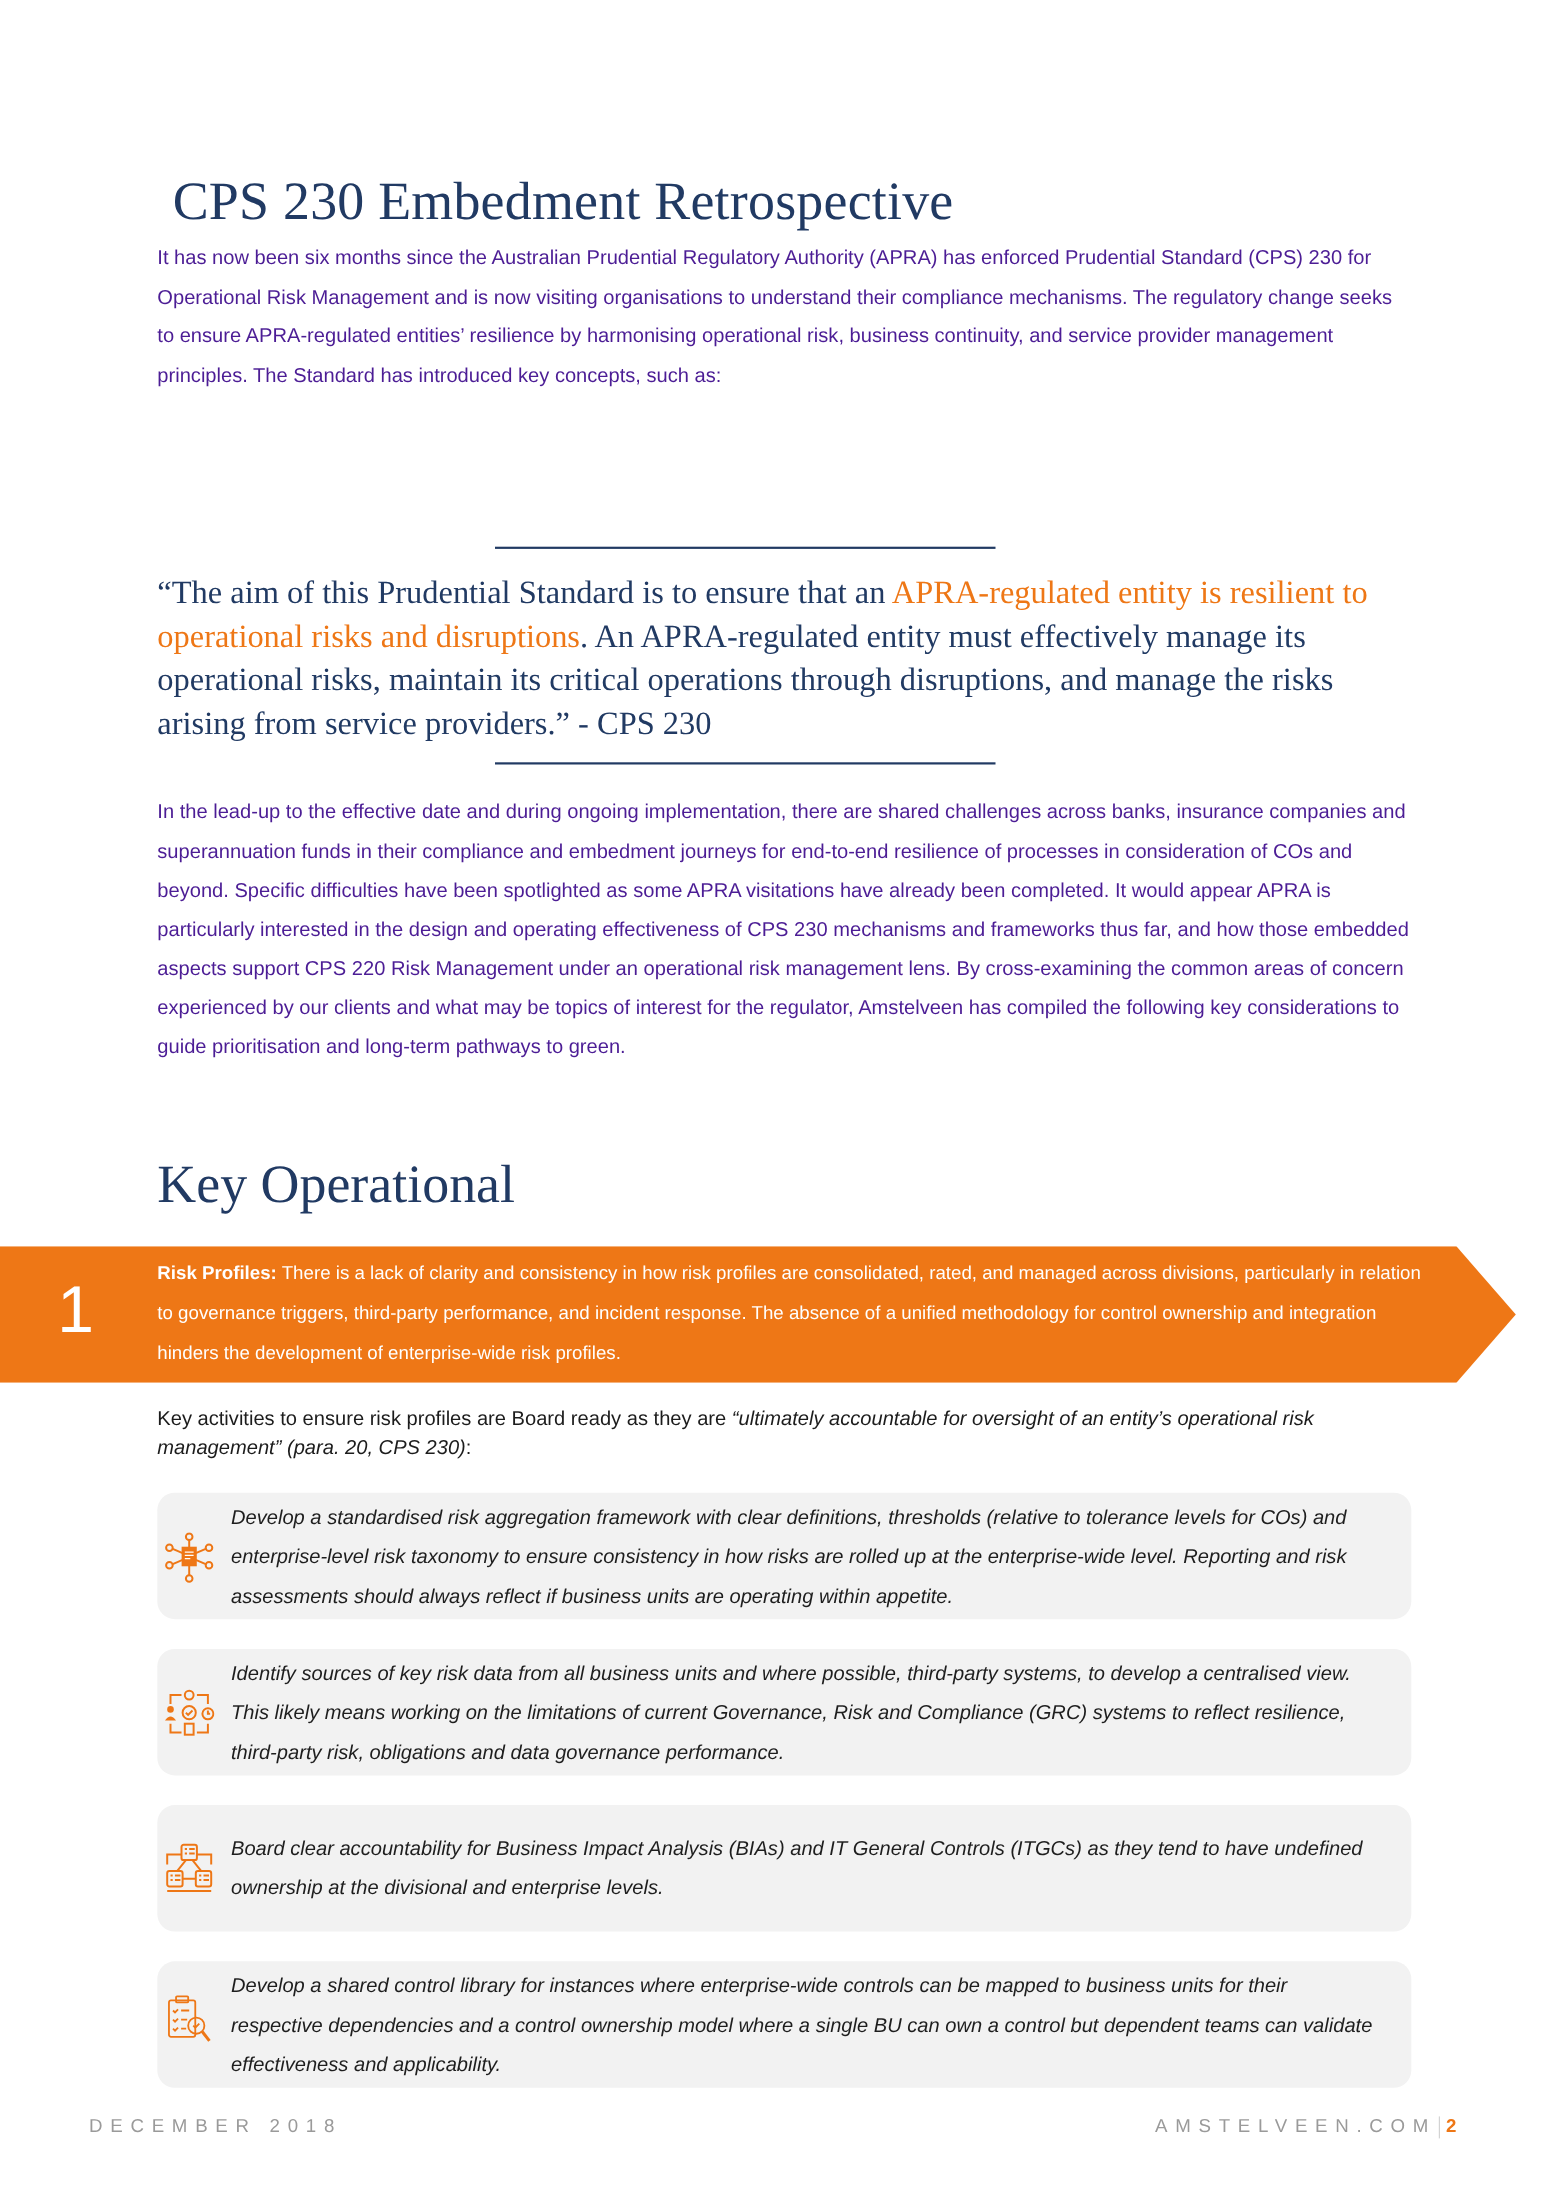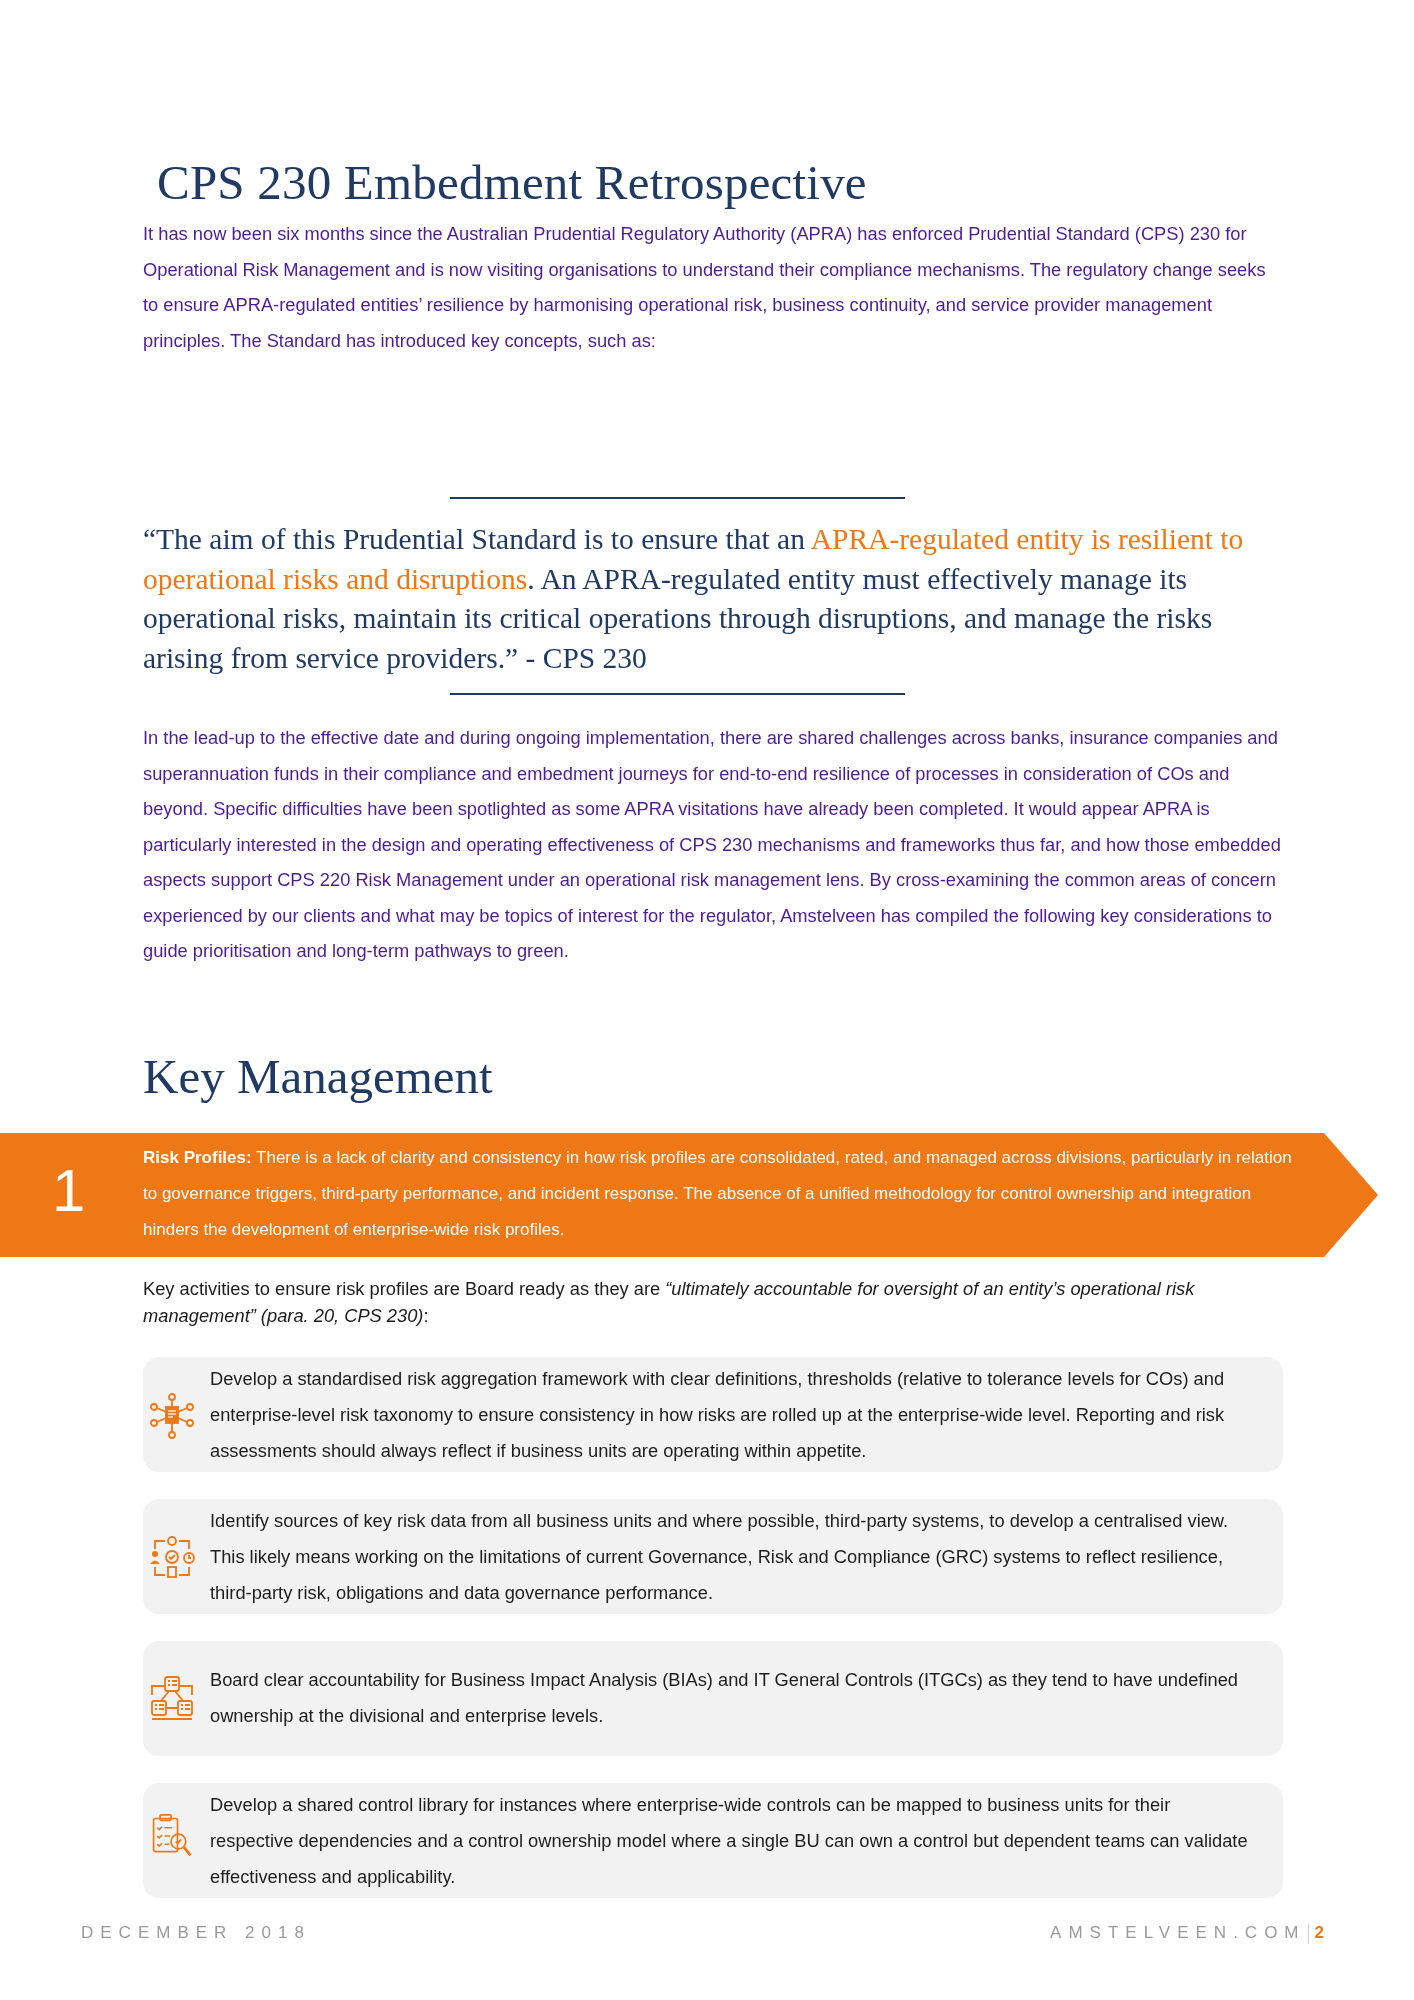--- a/index.html
+++ b/index.html
@@ -22,21 +22,21 @@
   .banner { position: absolute; left: 0; top: 1133px; width: 1380px; height: 124px; }
   .banner svg { position: absolute; left: 0; top: 0; }
   .banner-num { position: absolute; left: 52px; top: 28px; font-size: 60px; color: #ffffff; font-weight: 300; line-height: 1; }
   .banner-text { position: absolute; left: 143px; top: 7px; width: 1150px; margin: 0; color: #ffffff;
                  font-size: 17px; line-height: 36px; }
   .banner-text b { font-weight: 700; }
   .lead { position: absolute; left: 143px; top: 1275px; width: 1140px; margin: 0; font-size: 18.3px; line-height: 27px; }
   .lead i { font-style: italic; }
   .card { position: absolute; left: 143px; width: 1140px; background: #f2f2f2; border-radius: 16px; }
   .card .icon { position: absolute; left: 6px; width: 46px; height: 46px; }
-  .card p { position: absolute; left: 67px; right: 30px; margin: 0; font-size: 18.3px; line-height: 36px; color: #1e1e1e; }
+  .card p { position: absolute; left: 67px; right: 30px; margin: 0; font-size: 18.3px; line-height: 36px; color: #1e1e1e; font-style: italic; }
   .footer-left { position: absolute; left: 81px; top: 1923px; font-size: 17px; letter-spacing: 7px; color: #9a9a9a; }
   .footer-right { position: absolute; right: 90px; top: 1923px; font-size: 17px; letter-spacing: 7px; color: #9a9a9a; }
   .footer-right .sep { display: inline-block; width: 1px; height: 20px; background: #cfcfcf; vertical-align: middle; margin: 0 6px 0 2px; }
   .footer-right .pg { color: #ee7716; font-weight: 700; letter-spacing: 0; }
 </style>
 </head>
 <body>
 
 <h1 class="h1 serif">CPS 230 Embedment Retrospective</h1>
 
@@ -46,21 +46,21 @@
 </ul>
 
 <div class="rule" style="top:497px"></div>
 
 <p class="quote serif"><span>“The aim of this Prudential Standard is to ensure that an </span><span class="hl">APRA-regulated entity is resilient to operational risks and disruptions</span><span>. An APRA-regulated entity must effectively manage its operational risks, maintain its critical operations through disruptions, and manage the risks arising from service providers.” - CPS 230</span></p>
 
 <div class="rule" style="top:693px"></div>
 
 <p class="para2 body-text">In the lead-up to the effective date and during ongoing implementation, there are shared challenges across banks, insurance companies and superannuation funds in their compliance and embedment journeys for end-to-end resilience of processes in consideration of COs and beyond. Specific difficulties have been spotlighted as some APRA visitations have already been completed. It would appear APRA is particularly interested in the design and operating effectiveness of CPS 230 mechanisms and frameworks thus far, and how those embedded aspects support CPS 220 Risk Management under an operational risk management lens. By cross-examining the common areas of concern experienced by our clients and what may be topics of interest for the regulator, Amstelveen has compiled the following key considerations to guide prioritisation and long-term pathways to green.</p>
 
-<h2 class="h2 serif">Key Management</h2>
+<h2 class="h2 serif">Key Operational</h2>
 
 <div class="banner">
   <svg width="1380" height="124" viewBox="0 0 1380 124">
     <polygon points="0,0 1324,0 1378,62 1324,124 0,124" fill="#ee7716"></polygon>
   </svg>
   <div class="banner-num">1</div>
   <p class="banner-text"><b>Risk Profiles:</b><span> There is a lack of clarity and consistency in how risk profiles are consolidated, rated, and managed across divisions, particularly in relation to governance triggers, third-party performance, and incident response. The absence of a unified methodology for control ownership and integration hinders the development of enterprise-wide risk profiles.</span></p>
 </div>
 
 <p class="lead"><span>Key activities to ensure risk profiles are Board ready as they are </span><i>“ultimately accountable for oversight of an entity’s operational risk management” (para. 20, CPS 230)</i><span>:</span></p>

